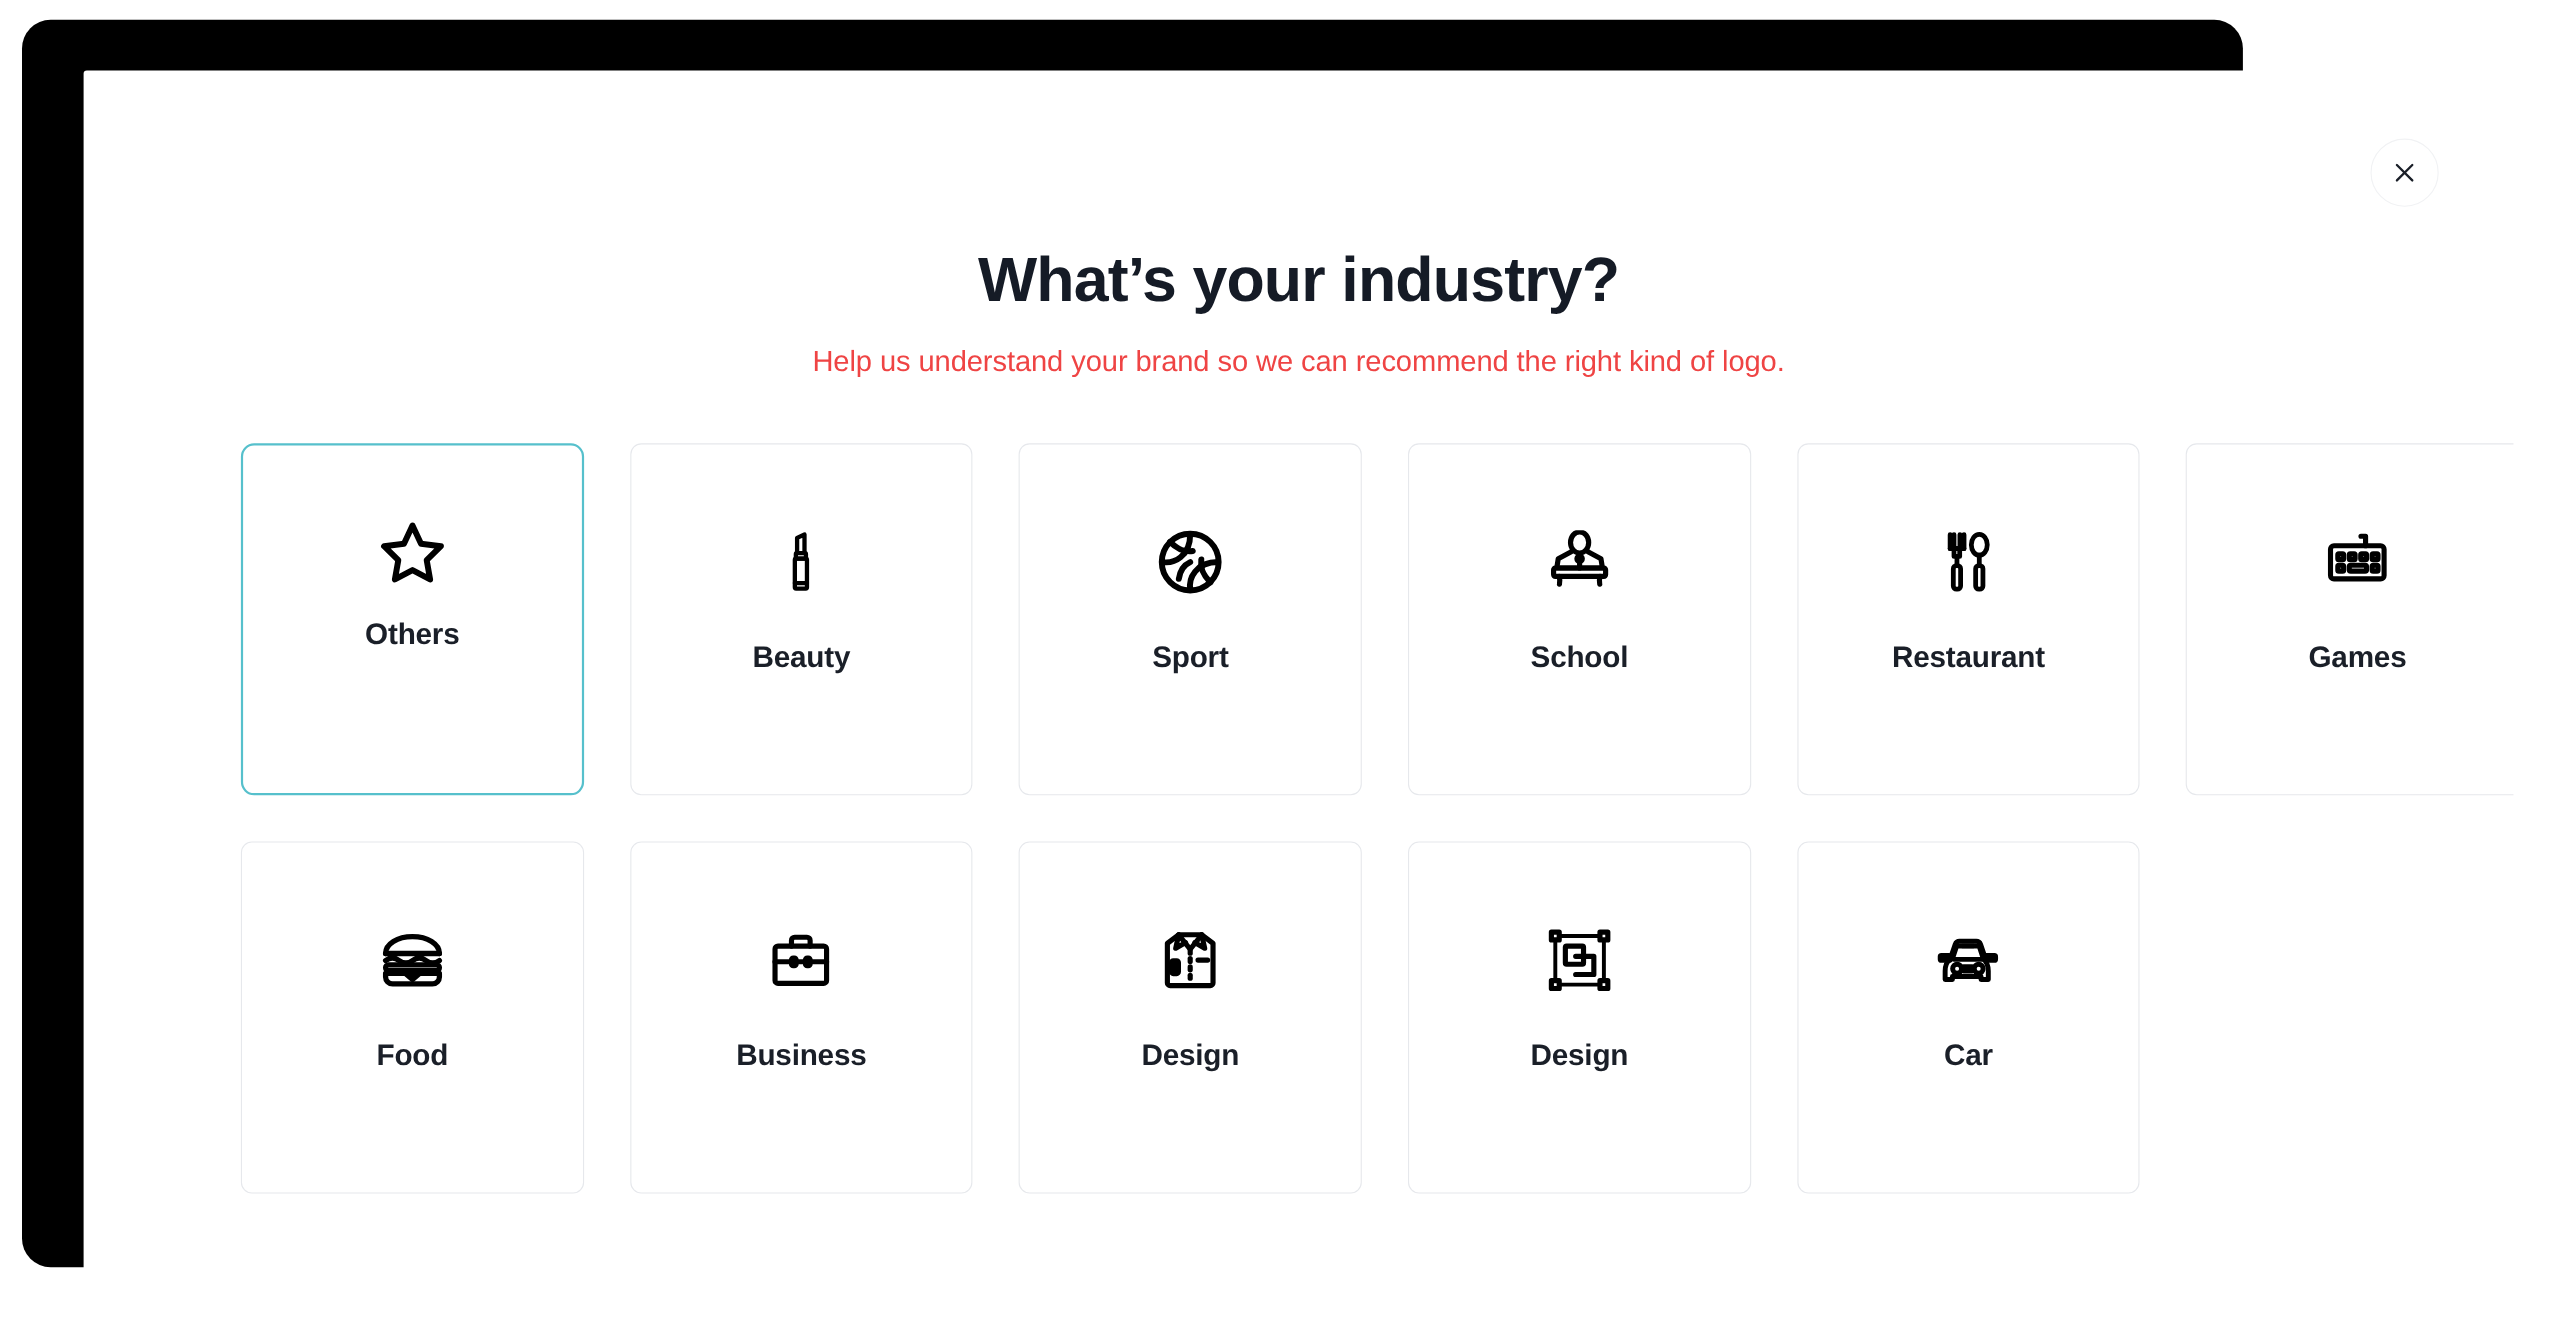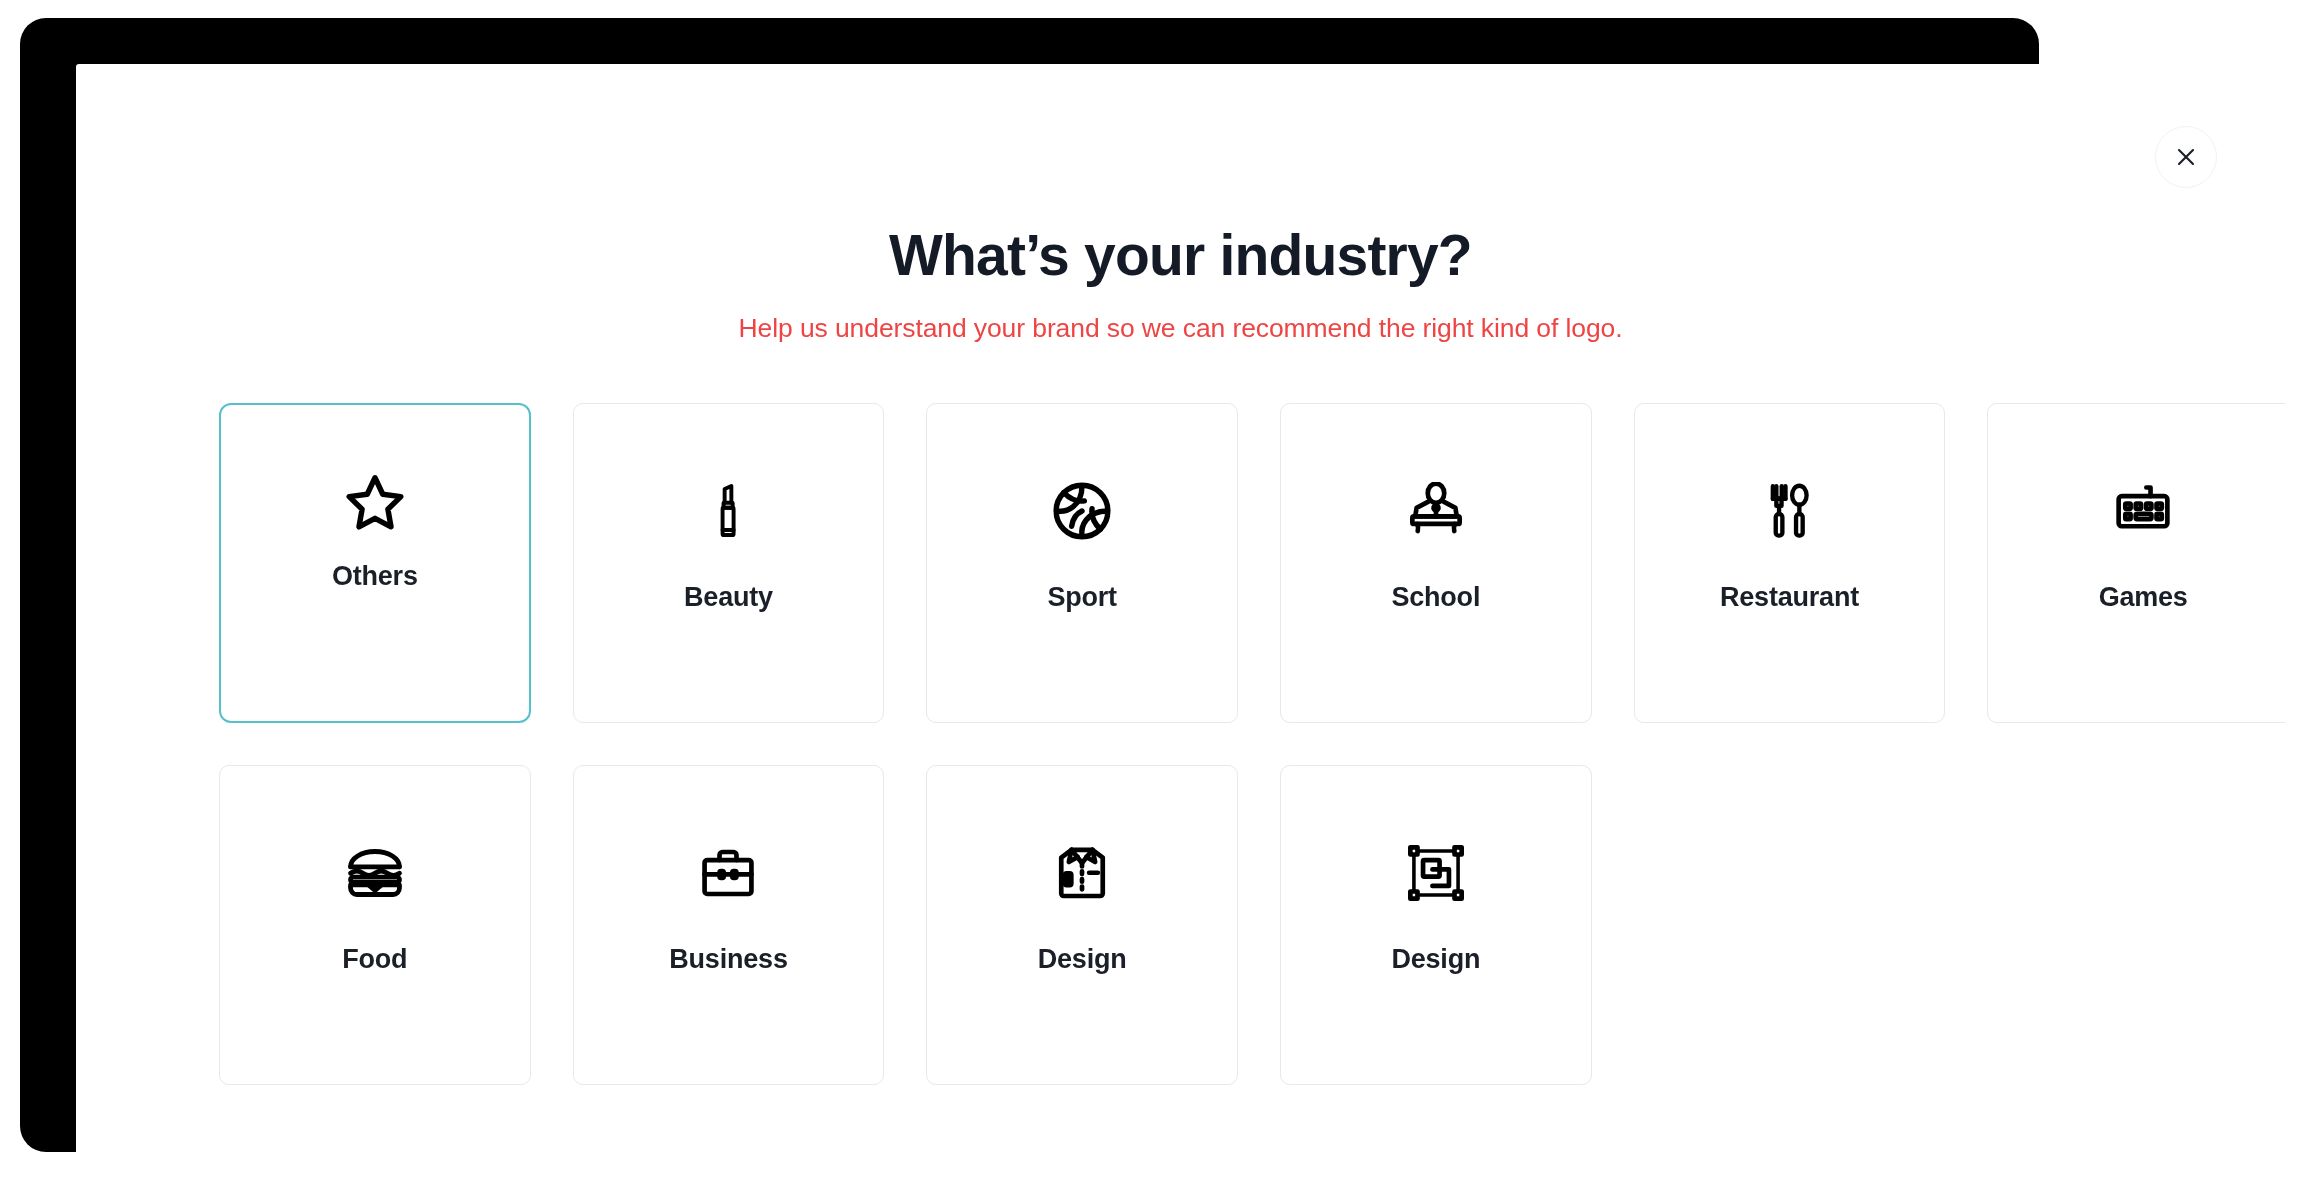--- a/index.html
+++ b/index.html
@@ -275,16 +275,33 @@
       <rect x="1.5" y="1.5" width="3.2" height="3.2" fill="#fff"></rect>
       <rect x="21.3" y="1.5" width="3.2" height="3.2" fill="#fff"></rect>
       <rect x="1.5" y="21.3" width="3.2" height="3.2" fill="#fff"></rect>
       <rect x="21.3" y="21.3" width="3.2" height="3.2" fill="#fff"></rect>
       <rect x="7.2" y="7.2" width="7.4" height="7.4" rx="0.5"></rect>
       <path d="M11.4 11.4h7.4v7.4h-7.4"></path>
     </svg>
           </div>
           <div class="card-label">Design</div>
         </div>
+        <div class="industry-card">
+          <div class="card-icon">
+            <svg width="64" height="52" viewBox="0 0 30 22" fill="none" stroke="#000" stroke-width="2.1" stroke-linecap="round" stroke-linejoin="round">
+      <path d="M7.5 10.4 9.6 4.2c.3-.8 1-1.3 1.8-1.3h7.2c.8 0 1.5.5 1.8 1.3l2.1 6.2"></path>
+      <path d="M10.8 4.9c-.4 0-.7.2-.8.6L8.6 9.8c-.1.4.2.8.6.8h11.6c.4 0 .7-.4.6-.8L20 5.5c-.1-.4-.4-.6-.8-.6Z"></path>
+      <line x1="12.6" y1="4.9" x2="17.4" y2="4.9" stroke-width="1.9"></line>
+      <path d="M7.5 10.4c-1.4 1.1-2.2 3-2.2 5.2v3.6h3.1v-1.3h12.2v1.3h3.1v-3.6c0-2.2-.8-4.1-2.2-5.2"></path>
+      <rect x="3.2" y="8.9" width="4.3" height="2.1" rx="0.5"></rect>
+      <rect x="22.5" y="8.9" width="4.3" height="2.1" rx="0.5"></rect>
+      <circle cx="10.4" cy="14.6" r="1.9"></circle>
+      <circle cx="19.6" cy="14.6" r="1.9"></circle>
+      <line x1="13.1" y1="13.7" x2="16.9" y2="13.7"></line>
+      <line x1="13.1" y1="15.6" x2="16.9" y2="15.6"></line>
+    </svg>
+          </div>
+          <div class="card-label">Car</div>
+        </div>
       </div>
 
   </div>
 </div>
 
 </body></html>

